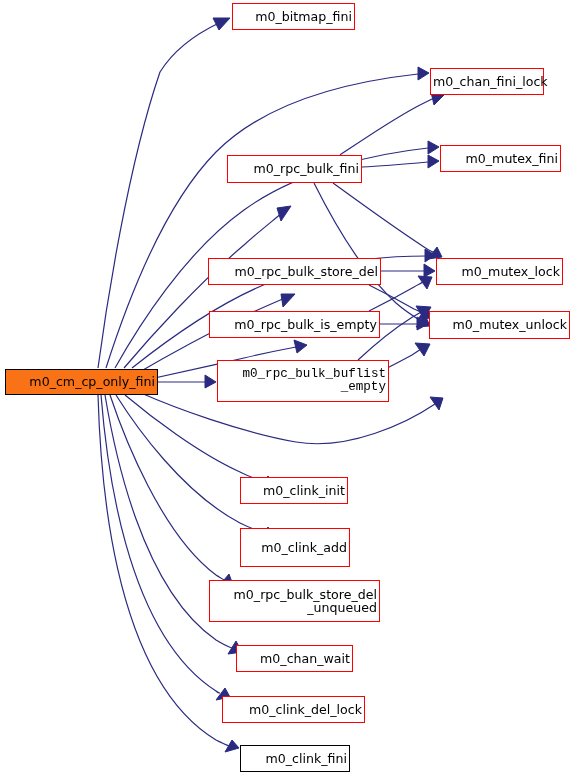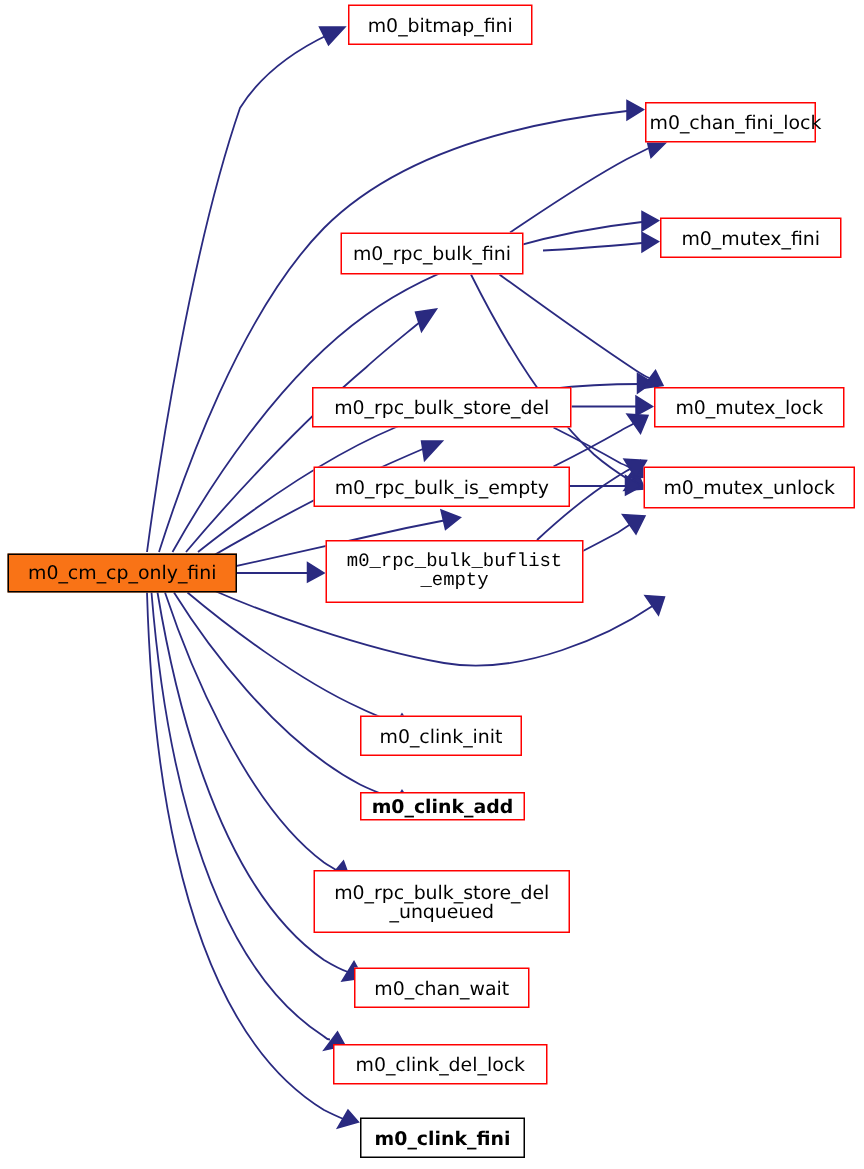--- a/index.html
+++ b/index.html
@@ -23,21 +23,21 @@
     width: 576px;
     height: 779px;
     pointer-events: none;
   }
   .node {
     position: absolute;
     box-sizing: border-box;
     display: flex;
     align-items: center;
     justify-content: center;
-    text-align: center;
+    text-align: right;
     background: #ffffff;
     border: 1px solid #ff0000;
     color: #000000;
     font-size: 12.6px;
     line-height: 13.5px;
     letter-spacing: 0px;
     white-space: pre-line;
     cursor: pointer;
   }
   .node.root {
@@ -161,29 +161,29 @@
         <path d="M371,376 C384,370 399,362 412,355 C415,353 418,351 421,349" fill="none" stroke="#2a2a80" stroke-width="1.2"></path>
         <polygon points="430,344 424,356 415,343" fill="#2a2a80" stroke="#2a2a80" stroke-width="1"></polygon>
       </g>
     </svg>
 
   <div id="node-layer">
       <div class="node root" style="left: 5px; top: 369px; width: 153px; height: 26px;"><span class="node-label">m0_cm_cp_only_fini</span></div>
       <div class="node" style="left: 232px; top: 3px; width: 123px; height: 27px;"><span class="node-label">m0_bitmap_fini</span></div>
       <div class="node" style="left: 430px; top: 68px; width: 114px; height: 27px;"><span class="node-label">m0_chan_fini_lock</span></div>
       <div class="node" style="left: 440px; top: 145px; width: 121px; height: 27px;"><span class="node-label">m0_mutex_fini</span></div>
-      <div class="node" style="left: 227px; top: 155px; width: 122px; height: 28px;"><span class="node-label">m0_rpc_bulk_fini</span></div>
+      <div class="node" style="left: 227px; top: 155px; width: 135px; height: 28px;"><span class="node-label">m0_rpc_bulk_fini</span></div>
       <div class="node" style="left: 208px; top: 258px; width: 173px; height: 27px;"><span class="node-label">m0_rpc_bulk_store_del</span></div>
       <div class="node" style="left: 436px; top: 258px; width: 127px; height: 27px;"><span class="node-label">m0_mutex_lock</span></div>
       <div class="node" style="left: 209px; top: 311px; width: 171px; height: 27px;"><span class="node-label">m0_rpc_bulk_is_empty</span></div>
       <div class="node" style="left: 429px; top: 311px; width: 141px; height: 28px;"><span class="node-label">m0_mutex_unlock</span></div>
       <div class="node" style="left: 217px; top: 360px; width: 172px; height: 42px; font-family: Liberation Mono, monospace;"><span class="node-label">m0_rpc_bulk_buflist
 _empty</span></div>
       <div class="node" style="left: 240px; top: 477px; width: 108px; height: 27px;"><span class="node-label">m0_clink_init</span></div>
-      <div class="node" style="left: 240px; top: 528px; width: 110px; height: 19px; font-weight: bold;"><span class="node-label">m0_clink_add</span></div>
+      <div class="node" style="left: 240px; top: 528px; width: 110px; height: 39px;"><span class="node-label">m0_clink_add</span></div>
       <div class="node" style="left: 209px; top: 580px; width: 171px; height: 42px;"><span class="node-label">m0_rpc_bulk_store_del
 _unqueued</span></div>
       <div class="node" style="left: 236px; top: 645px; width: 117px; height: 27px;"><span class="node-label">m0_chan_wait</span></div>
       <div class="node" style="left: 222px; top: 696px; width: 143px; height: 27px;"><span class="node-label">m0_clink_del_lock</span></div>
-      <div class="node plainframe" style="left: 240px; top: 745px; width: 110px; height: 27px; font-weight: bold;"><span class="node-label">m0_clink_fini</span></div>
+      <div class="node plainframe" style="left: 240px; top: 745px; width: 110px; height: 27px;"><span class="node-label">m0_clink_fini</span></div>
     </div>
 
 </div>
 
 </body></html>

